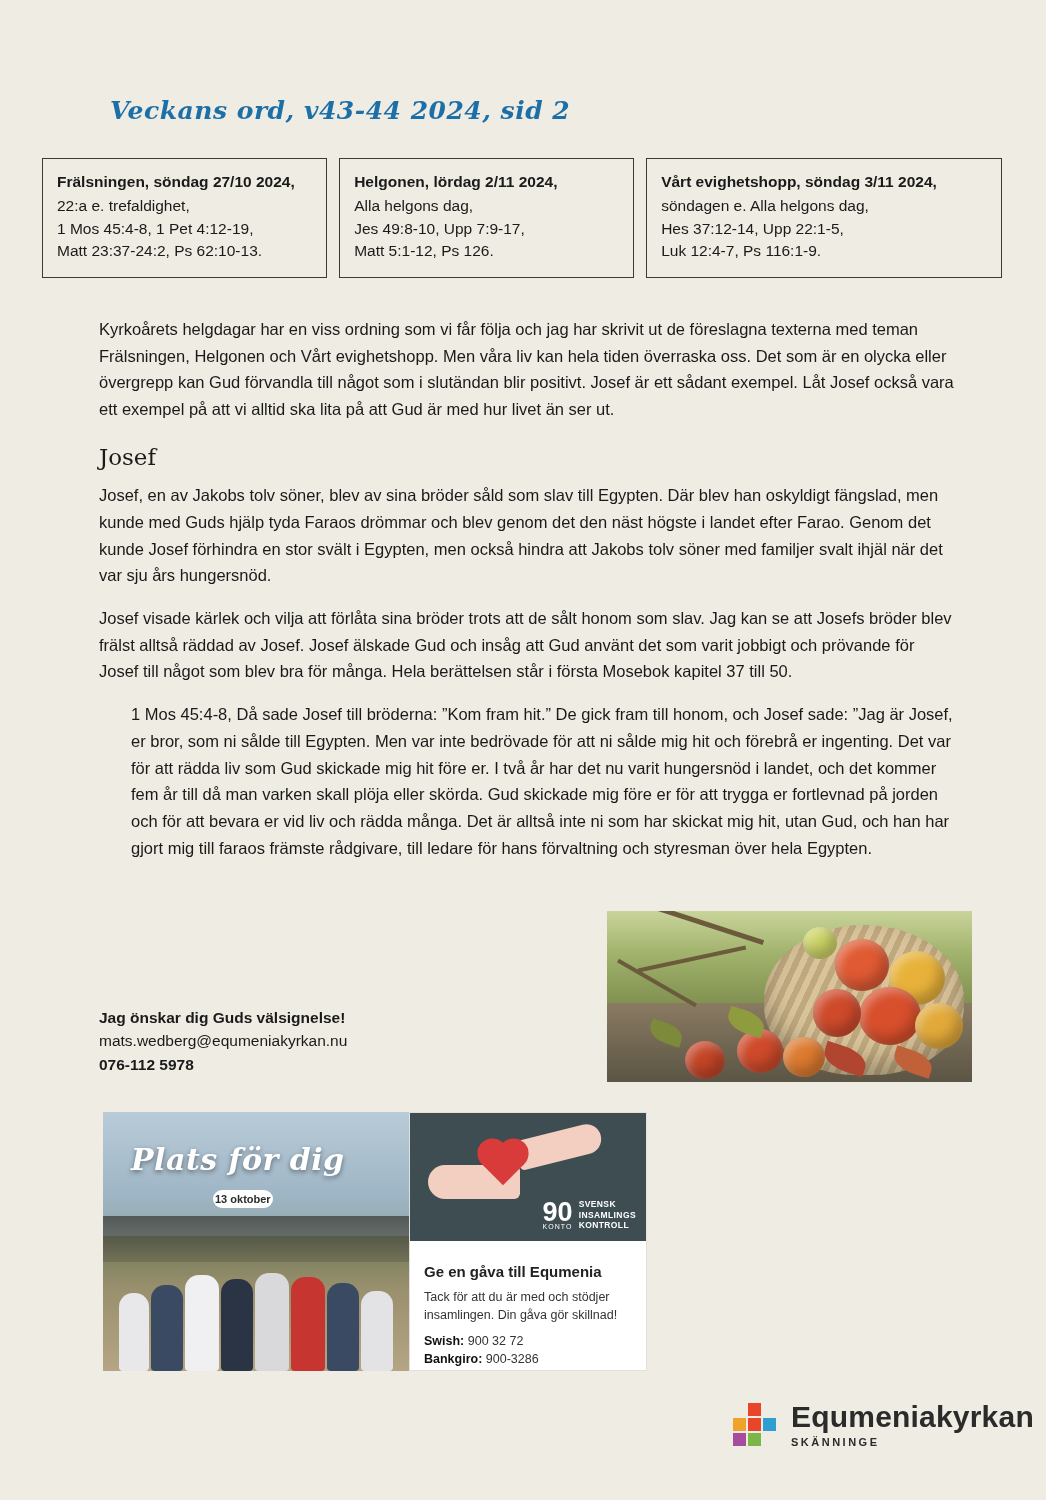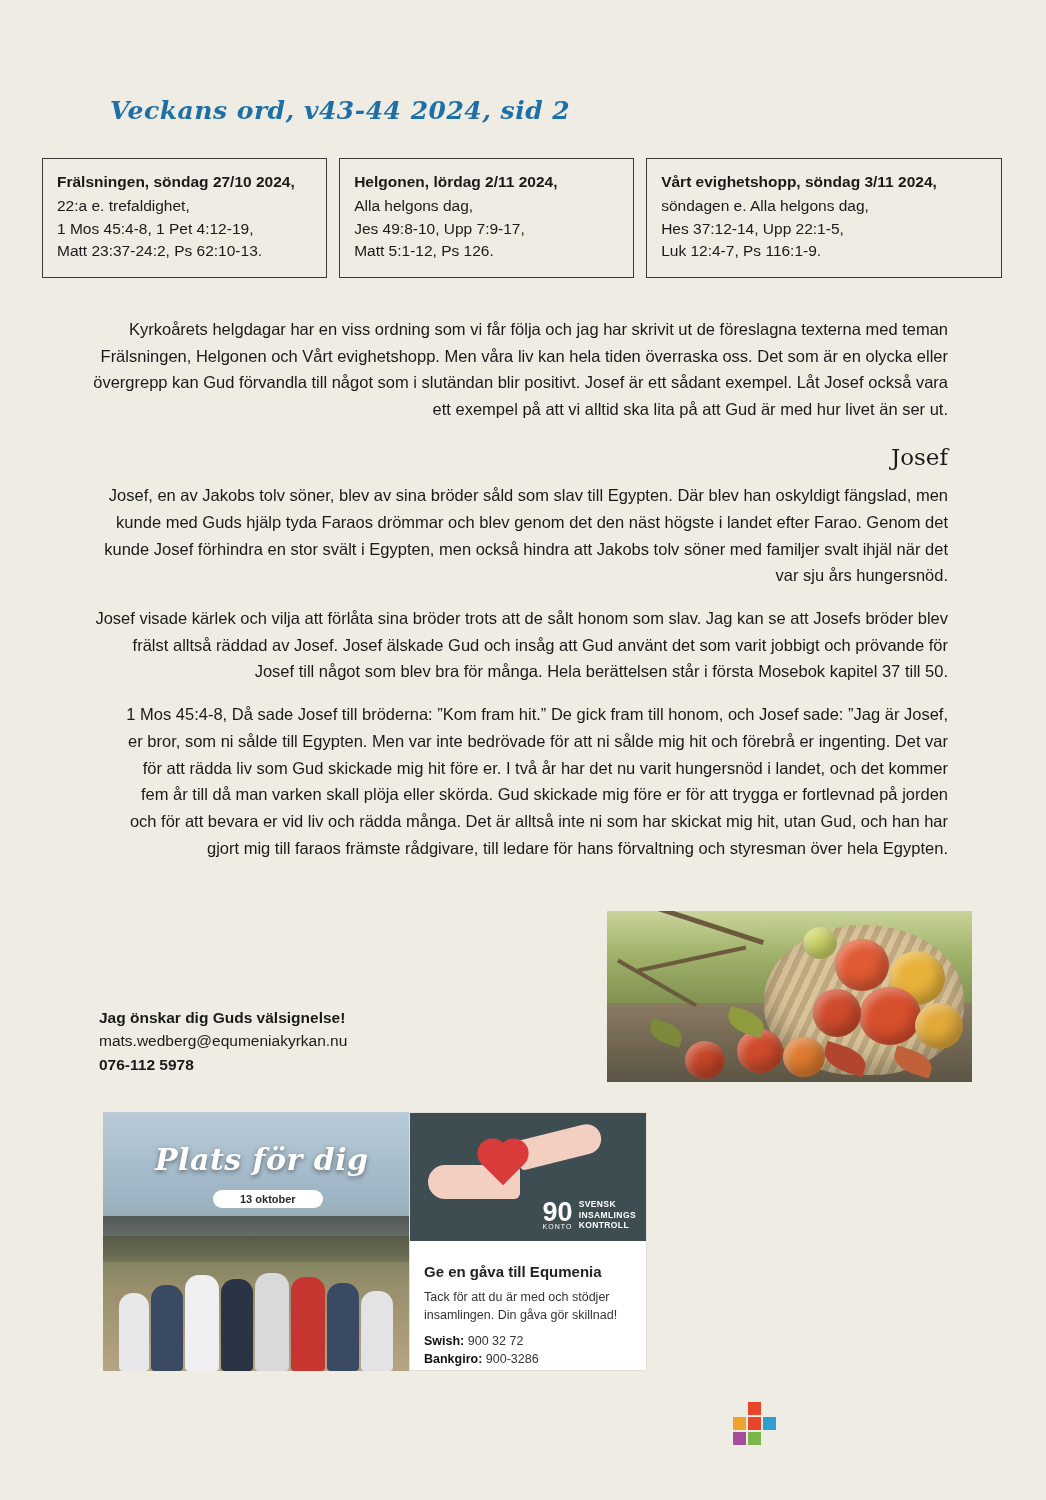--- a/index.html
+++ b/index.html
@@ -51,26 +51,25 @@
   .box.b1 { width: 290px; }
   .box.b2 { width: 300px; }
   .box.b3 { width: 362px; }
   .box .hd {
     font-weight: bold;
     margin-bottom: 2px;
   }
   .box .ln { display: block; }
   .body-text {
     position: absolute;
-    left: 90px;
+    left: 99px;
     top: 316px;
     width: 858px;
     font-size: 16.5px;
     line-height: 1.62;
-    text-align: right;
   }
   .body-text p {
     margin: 0 0 16px 0;
   }
   .body-text p.indent {
     margin-left: 32px;
     width: 826px;
   }
   .section-head {
     font-family: "DejaVu Serif", serif;
@@ -148,27 +147,26 @@
     position:absolute; left:0; top:40%; width:100%; height:18%;
     background: linear-gradient(180deg, rgba(60,60,55,.75), rgba(90,85,70,.4));
   }
   .promo-left .script {
     position: absolute; left: 28px; top: 30px; width: 250px;
     font-family: "DejaVu Serif", serif;
     font-style: italic; font-weight: bold;
     font-size: 30px; color: #ffffff;
     text-shadow: 0 2px 5px rgba(0,0,0,.45);
     letter-spacing: .5px;
-    margin-left: 24px;
   }
   .promo-left .datebadge {
     position: absolute; left: 110px; top: 78px;
     background: #ffffff; color: #2b2b2b;
     font-size: 11px; font-weight: bold;
-    padding: 3px 27px; border-radius: 9px;
+    padding: 3px 2px; border-radius: 9px;
   }
   .promo-left .banner {
     position: absolute; left: 36px; top: 108px;
     background: #1d1d1d; color: #fff;
     font-size: 17px; font-weight: bold;
     padding: 7px 14px;
   }
   .promo-left .people {
     position: absolute; left: 0; bottom: 0; width: 100%; height: 44%;
   }
@@ -369,15 +367,19 @@
 
   <div class="footer-logo">
     <div class="mark">
       <i style="left:15px; top:0;   background:#e8452b;"></i>
       <i style="left:0;   top:15px; background:#f0a32a;"></i>
       <i style="left:15px; top:15px; background:#e8452b;"></i>
       <i style="left:30px; top:15px; background:#2f9fd1;"></i>
       <i style="left:15px; top:30px; background:#7ab648;"></i>
       <i style="left:0;   top:30px; background:#a64d9e;"></i>
     </div>
+    <div>
+      <div class="wordmark">Equmeniakyrkan</div>
+      <div class="sub">SKÄNNINGE</div>
+    </div>
   </div>
 
 </div>
 
 </body></html>

